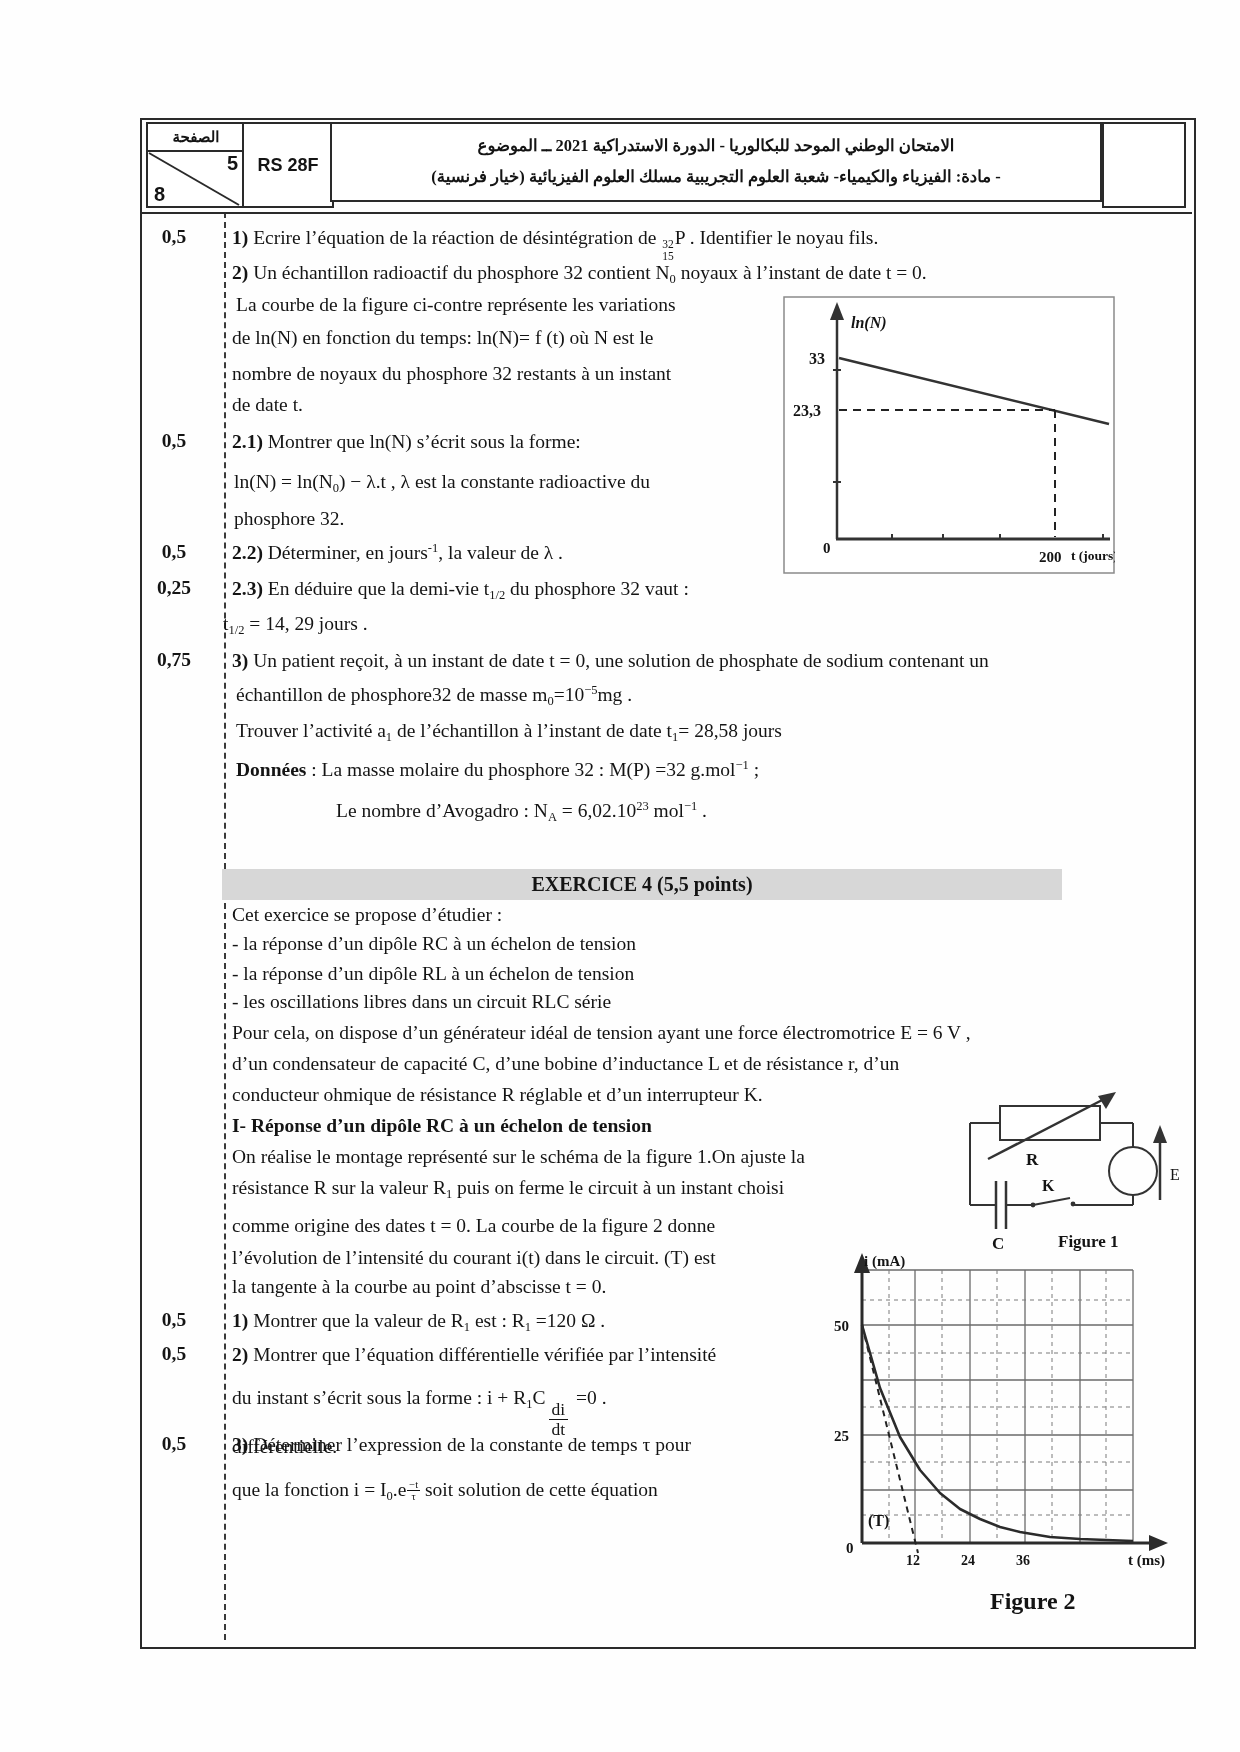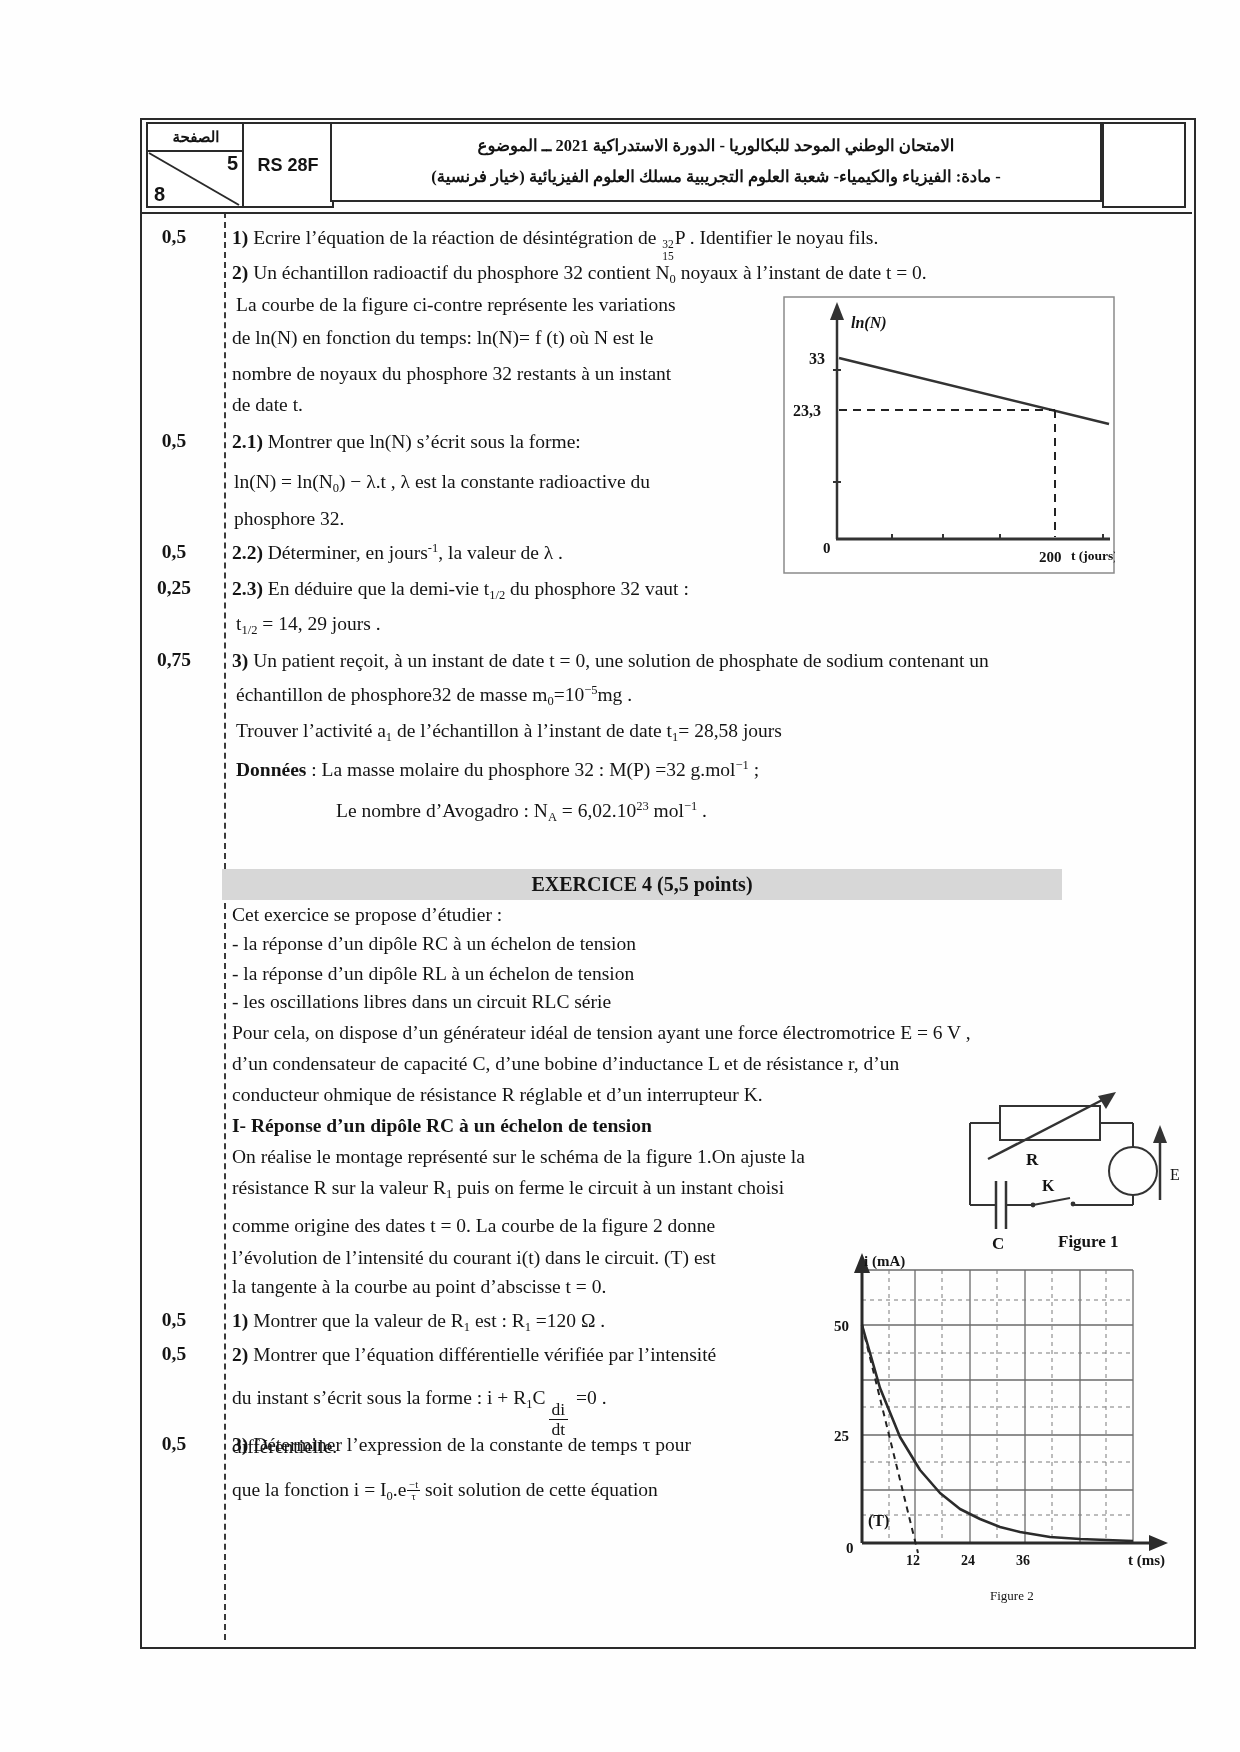--- a/index.html
+++ b/index.html
@@ -32,21 +32,21 @@
   .hdr-five{position:absolute;right:6px;top:0;font-weight:bold;font-size:20px;font-family:"Liberation Sans",sans-serif;}
   .hdr-eight{position:absolute;left:6px;bottom:0;font-weight:bold;font-size:20px;font-family:"Liberation Sans",sans-serif;}
   .hdr-code{left:102px;top:4px;width:88px;height:82px;display:flex;align-items:center;justify-content:center;
             font-weight:bold;font-size:18px;font-family:"Liberation Sans",sans-serif;}
   .hdr-title{left:190px;top:4px;width:772px;height:80px;direction:rtl;text-align:center;
              font-weight:bold;font-size:16.5px;line-height:1.9;padding-top:6px;box-sizing:border-box;}
   .hdr-right{left:962px;top:4px;width:80px;height:82px;}
   
   .band{position:absolute;left:222px;top:869px;width:840px;height:31px;background:#d7d7d7;
         text-align:center;line-height:31px;font-weight:bold;font-size:20px;}
-  .caption{position:absolute;font-weight:normal;font-size:13px;white-space:nowrap;}
+  .caption{position:absolute;font-weight:bold;font-size:24px;white-space:nowrap;}
   svg text{font-family:"Liberation Serif", serif;fill:#141414;}
 </style>
 </head>
 <body>
 
 <div id="page">
 
   <div class="frame"></div>
   <div class="divider"></div>
 
@@ -97,21 +97,21 @@
   <div class="line" style="left:234px;top:470px">
     <span>ln(N) =  ln(N</span><span class="sb">0</span><span>) − λ.t</span><span> ,  λ est la constante radioactive du</span>
   </div>
   <div class="line" style="left:234px;top:507px">phosphore 32.</div>
   <div class="line" style="left:232px;top:541px">
     <span class="b">2.2)</span><span> Déterminer, en jours</span><span class="sp">-1</span><span>, la valeur de λ .</span>
   </div>
   <div class="line" style="left:232px;top:577px">
     <span class="b">2.3)</span><span> En déduire que la demi-vie t</span><span class="sb">1/2</span><span> du phosphore 32 vaut :</span>
   </div>
-  <div class="line" style="left:236px;top:612px">
+  <div class="line" style="left:223px;top:612px">
     <span>t</span><span class="sb">1/2</span><span> = 14, 29 jours .</span>
   </div>
   <div class="line" style="left:232px;top:649px">
     <span class="b">3)</span><span> Un patient reçoit, à un instant de date t = 0, une solution de phosphate de sodium contenant un</span>
   </div>
   <div class="line" style="left:236px;top:683px">
     <span>échantillon de phosphore32 de masse  m</span><span class="sb">0</span><span>=10</span><span class="sp">−5</span><span>mg  .</span>
   </div>
   <div class="line" style="left:236px;top:719px">
     <span>Trouver l’activité a</span><span class="sb">1</span><span> de l’échantillon à l’instant de date t</span><span class="sb">1</span><span>= 28,58 jours</span>

